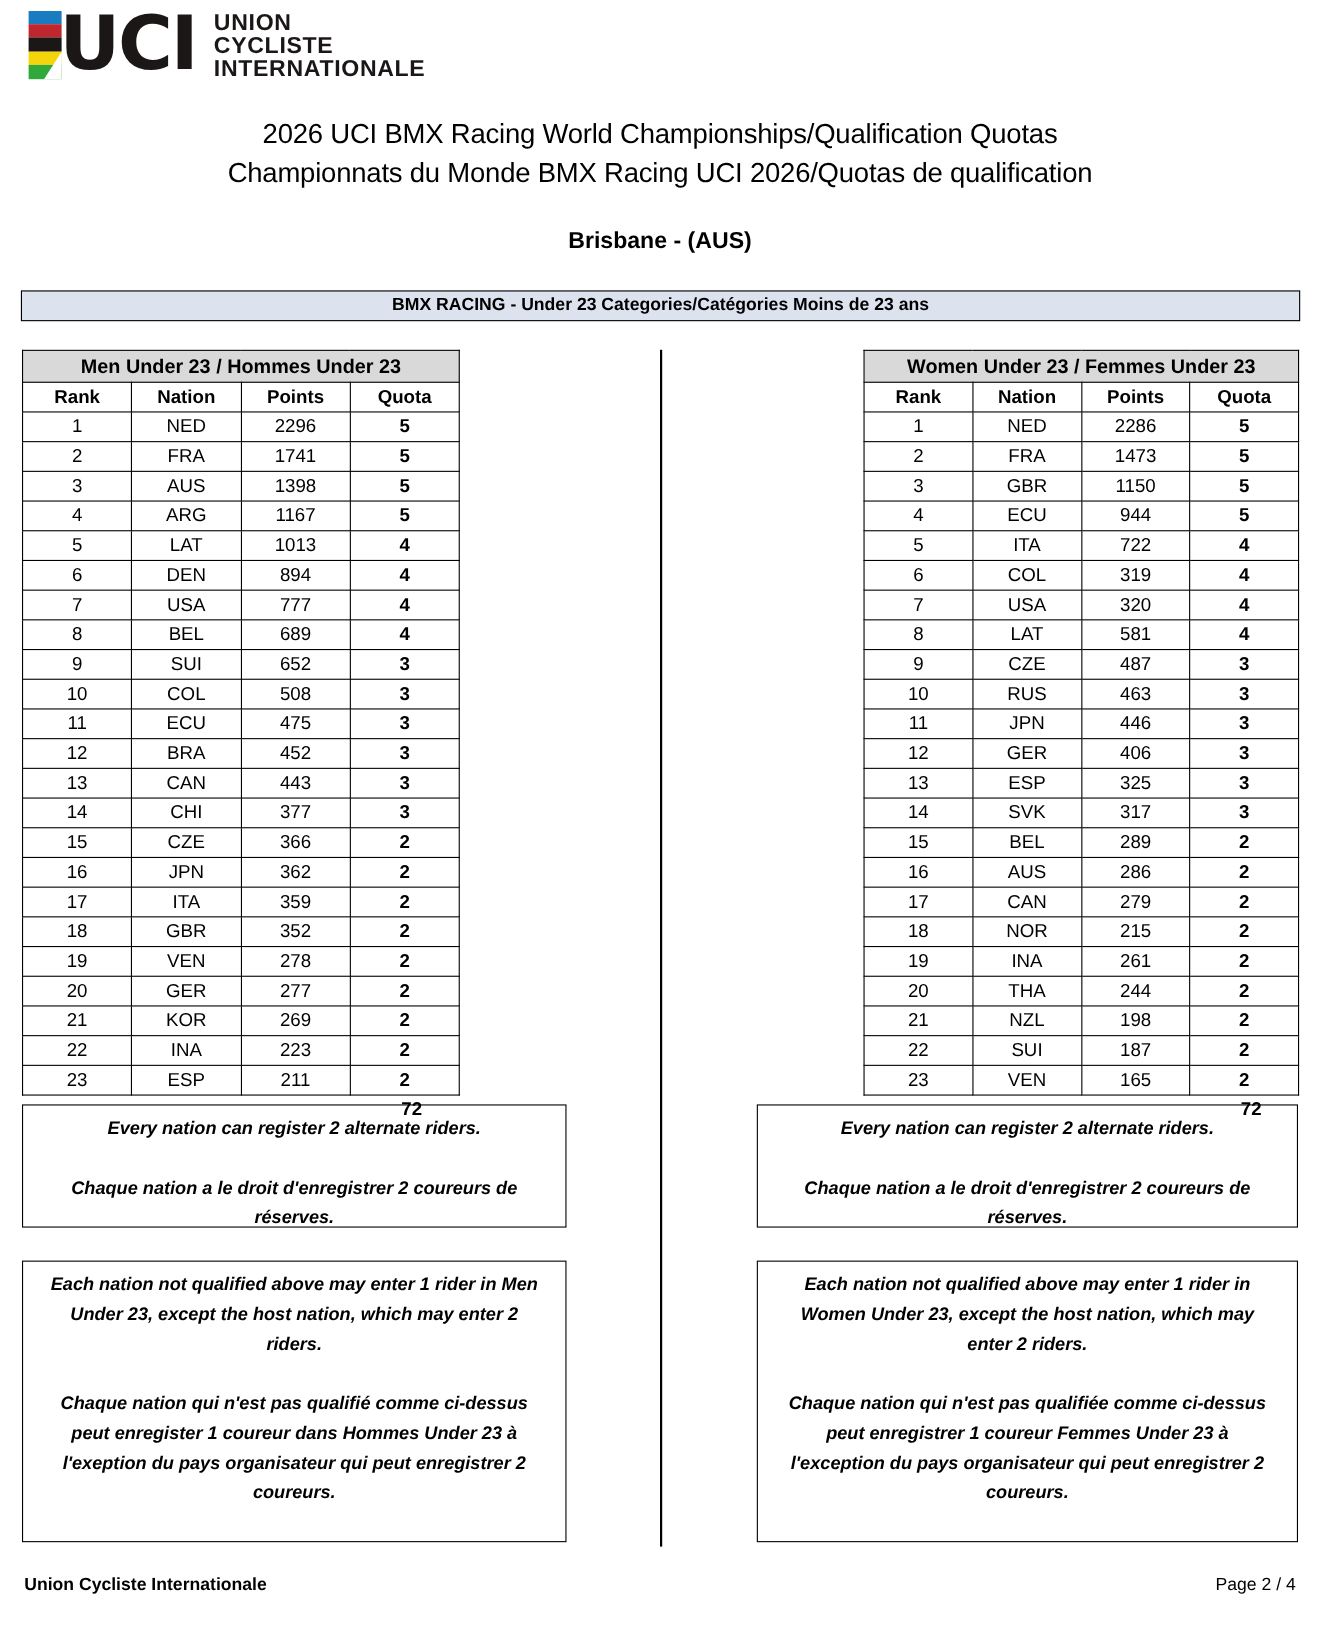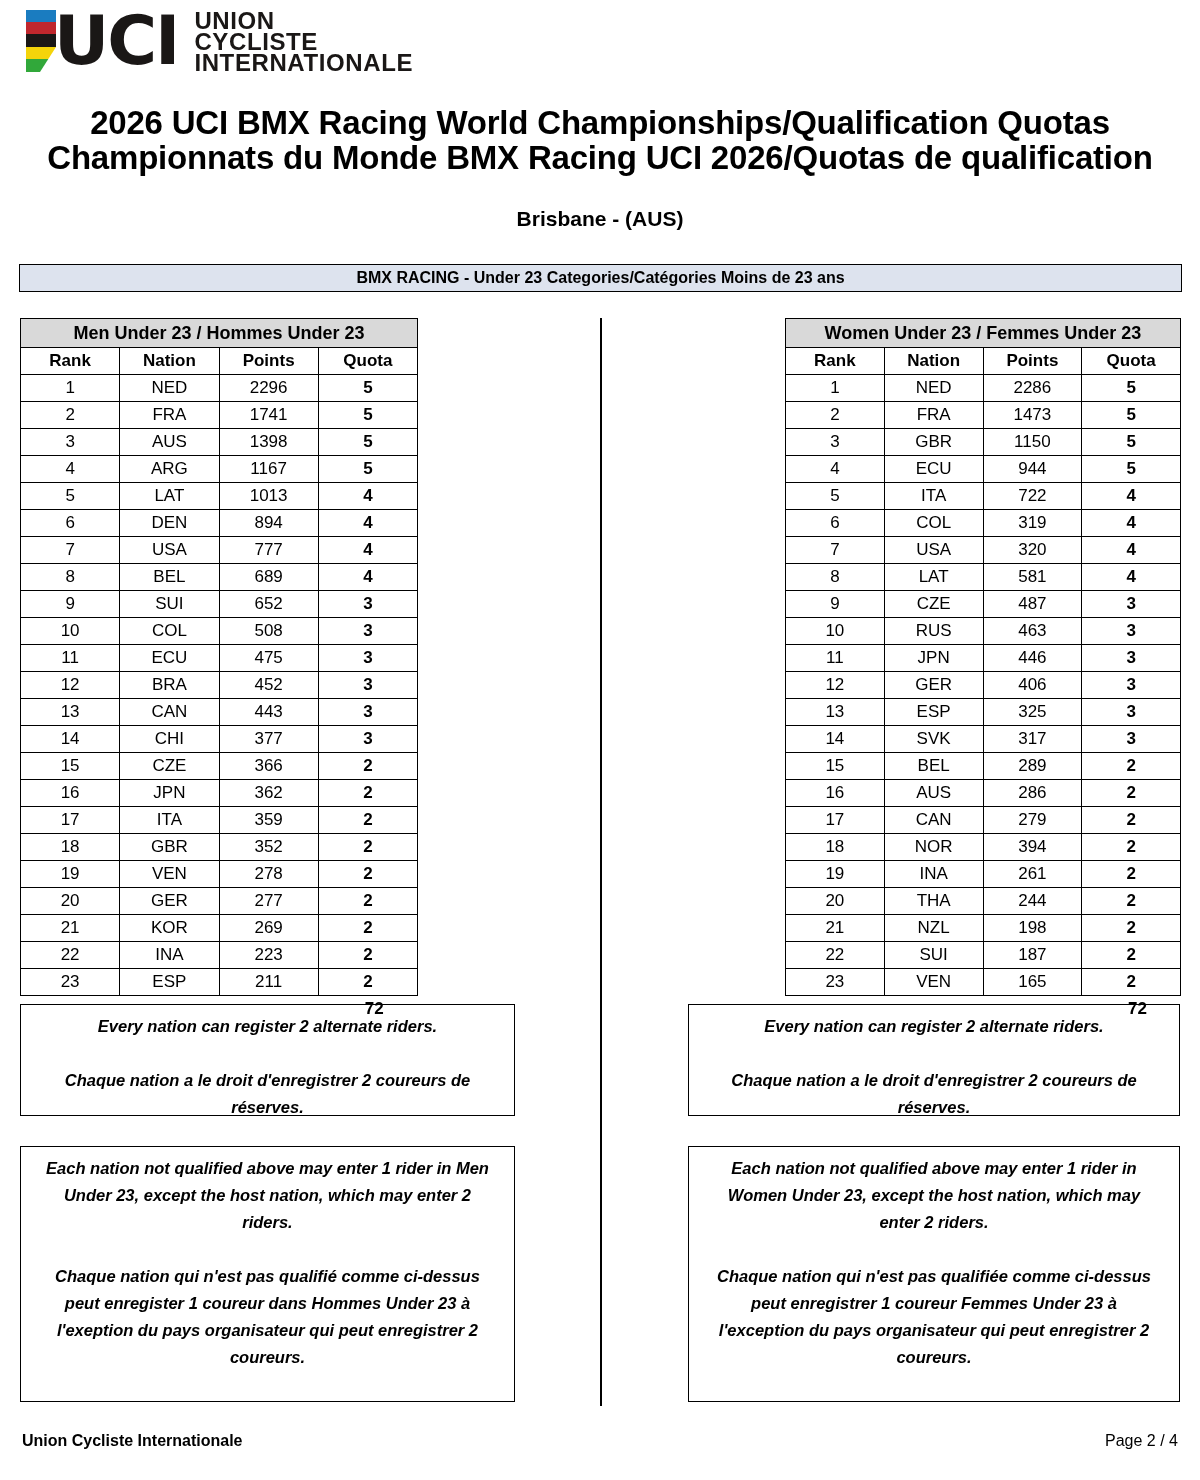--- a/index.html
+++ b/index.html
@@ -49,37 +49,37 @@
     font-size: 68px;
     line-height: 62px;
     letter-spacing: -2px;
     color: #1a1716;
     margin-left: -4px;
   }
   .logo-words {
     margin-left: 16px;
     font-family: "Liberation Sans", sans-serif;
     font-weight: bold;
-    font-size: 24px;
+    font-size: 21px;
     line-height: 21px;
     letter-spacing: 0.6px;
     color: #1a1716;
     padding-top: 2px;
   }
 
   
   .title-block {
     position: absolute;
     left: 0; top: 105px;
     width: 1200px;
     text-align: center;
   }
   .title-line {
-    font-size: 33px;
-    font-weight: bold;
+    font-size: 25px;
+    font-weight: normal;
     line-height: 35px;
     letter-spacing: -0.2px;
   }
   .venue {
     position: absolute;
     left: 0; top: 207px;
     width: 1200px;
     text-align: center;
     font-size: 21px;
     font-weight: bold;
@@ -487,21 +487,21 @@
         </tr>
         <tr>
           <td class="c-rank">17</td>
           <td class="c-nation">CAN</td>
           <td class="c-points">279</td>
           <td class="c-quota quota-cell">2</td>
         </tr>
         <tr>
           <td class="c-rank">18</td>
           <td class="c-nation">NOR</td>
-          <td class="c-points">394</td>
+          <td class="c-points">215</td>
           <td class="c-quota quota-cell">2</td>
         </tr>
         <tr>
           <td class="c-rank">19</td>
           <td class="c-nation">INA</td>
           <td class="c-points">261</td>
           <td class="c-quota quota-cell">2</td>
         </tr>
         <tr>
           <td class="c-rank">20</td>

